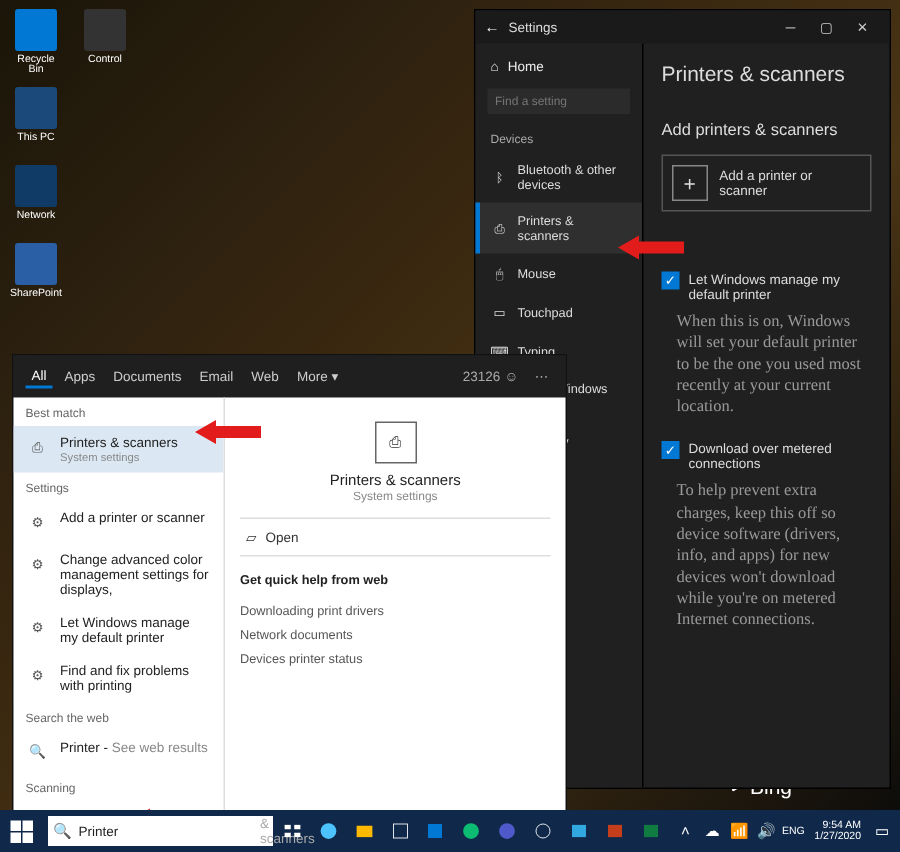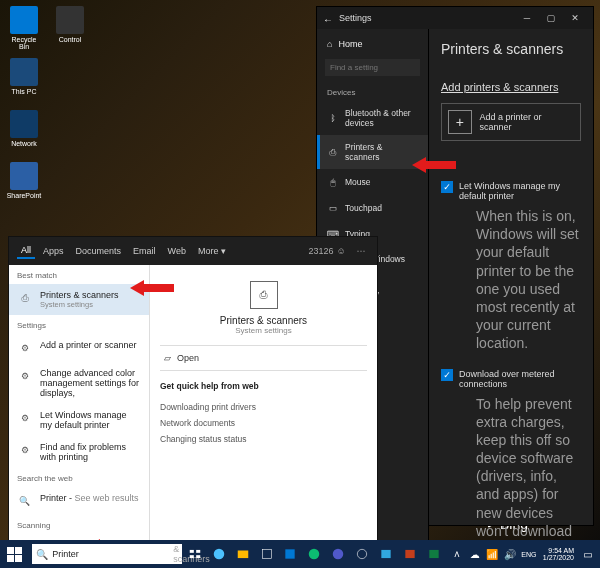--- a/index.html
+++ b/index.html
@@ -40,26 +40,26 @@
   .nav-home { display:flex; align-items:center; gap:6px; padding:6px 10px; font-size:9px; color:#eee;}
   .nav-search { margin:4px 8px; }
   .nav-search input { width:100%; background:#2b2b2b; border:none; color:#ccc; padding:4px 5px; font-size:8px;}
   .nav-heading { font-size:8px; color:#aaa; padding:8px 10px 4px;}
   .nav-item { display:flex; align-items:center; gap:6px; padding:7px 10px; font-size:8.5px; color:#ddd; position:relative; cursor:pointer;}
   .nav-item.sel { background:#2f2f2f; }
   .nav-item.sel::before { content:""; position:absolute; left:0; top:0; bottom:0; width:3px; background:#0078d4;}
   .nav-item .ni-icon { width:12px; height:12px; flex:0 0 12px; display:flex; align-items:center; justify-content:center;}
   .settings-content { flex:1; padding:12px 12px; font-size:9px; color:#ddd;}
   .settings-content h1{font-size:14px; font-weight:400; margin-bottom:10px;}
-  .settings-content h2{font-size:11px; font-weight:400; margin:24px 0 10px;text-decoration:underline;}
+  .settings-content h2{font-size:11px; font-weight:400; margin:24px 0 10px;}
   .add-printer { display:flex; align-items:center; gap:8px; border:1px solid #555; padding:6px; margin-bottom:40px; width:140px;}
   .add-printer .plus{width:24px;height:24px;border:1px solid #888;display:flex;align-items:center;justify-content:center;font-size:14px;}
   .checkbox-row { display:flex; gap:6px; align-items:flex-start; margin:6px 0;}
   .checkbox-row .cb{width:12px;height:12px;background:#0078d4;flex:0 0 12px;display:flex;align-items:center;justify-content:center;color:#fff;font-size:9px;}
-  .subtext{font-size:14px;color:#999;line-height:1.3;margin:2px 0 16px 35px;}
+  .subtext{font-size:11px;color:#999;line-height:1.3;margin:2px 0 16px 10px;font-family:Liberation Serif, serif;}
   
   .red-arrow { position:absolute; pointer-events:none;}
   .red-arrow svg{display:block;}
   .ra1{ top:155px; left:412px;} 
   .ra2{ top:278px; left:130px;} 
   .ra3{ bottom:13px; left:88px;} 
   
   .search-flyout {
     position:absolute; left:8px; bottom:28px; width:370px; height:304px;
     background:#2b2b2b; border:1px solid #111; display:flex; flex-direction:column;
@@ -265,21 +265,21 @@
       <div class="big-icon">⎙</div>
       <div class="title">Printers &amp; scanners</div>
       <div class="sub">System settings</div>
       <div class="open-row">
         <span>▱</span>
         <span>Open</span>
       </div>
       <div class="help-heading">Get quick help from web</div>
       <div class="help-item">Downloading print drivers</div>
       <div class="help-item">Network documents</div>
-      <div class="help-item">Changing status status</div>
+      <div class="help-item">Devices printer status</div>
     </div>
   </div>
 </div>
 
 <div class="red-arrow ra1">
     <svg width="44" height="20">
       <polygon points="0,10 14,2 14,6 44,6 44,14 14,14 14,18" fill="#e21b1b"></polygon>
     </svg>
   </div>
 <div class="red-arrow ra2">

